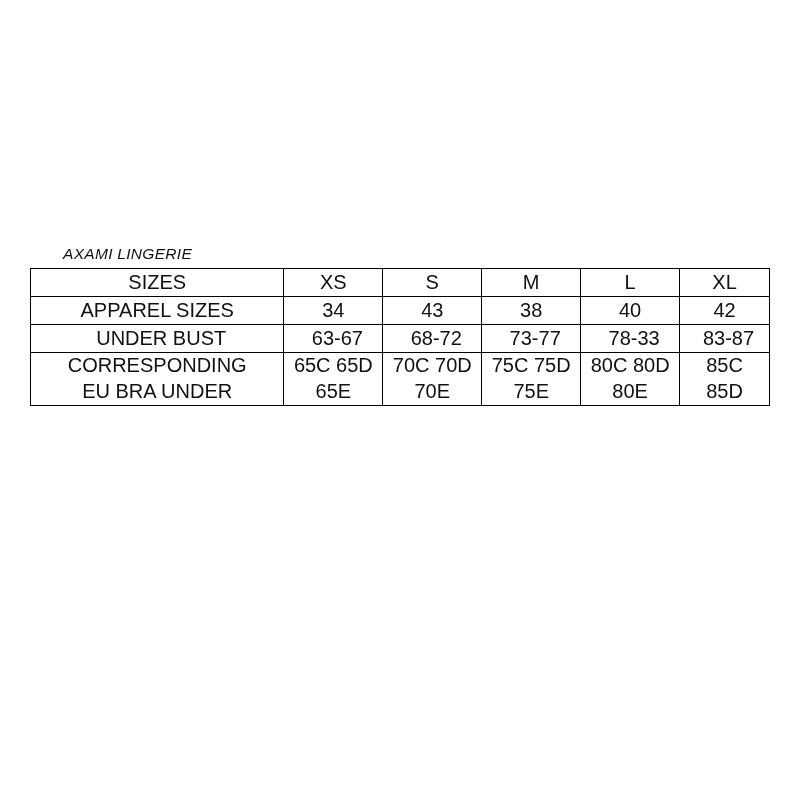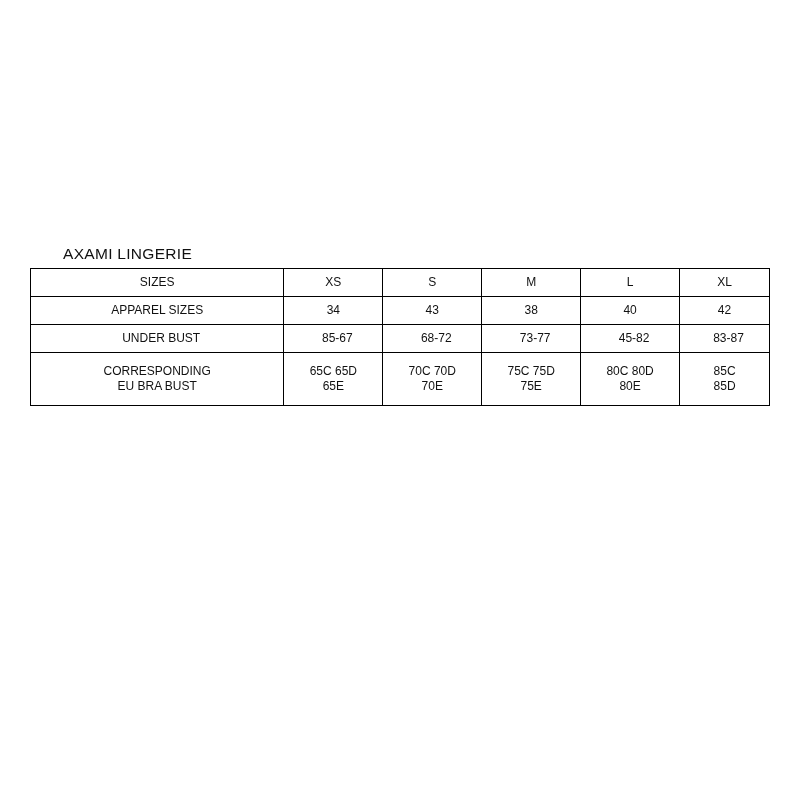--- a/index.html
+++ b/index.html
@@ -20,37 +20,38 @@
     height: 800px;
   }
   .title {
     position: absolute;
     left: 63px;
     top: 245px;
     font-size: 15.5px;
     letter-spacing: 0.3px;
     color: #111;
     white-space: nowrap;
+    font-style: italic;
   }
   .table-wrap {
     position: absolute;
     left: 30px;
     top: 268px;
     width: 740px;
   }
   table.size-chart {
     border-collapse: collapse;
     width: 740px;
     table-layout: fixed;
   }
   table.size-chart td {
     border: 1px solid #000000;
     text-align: center;
     vertical-align: middle;
-    font-size: 12px;
+    font-size: 20px;
     color: #111;
     padding: 0;
     line-height: 1.28;
   }
   td.label {
     width: 250px;
   }
   td.col {
     width: 97px;
   }
@@ -87,30 +88,30 @@
         <tr class="r-apparel">
           <td class="label">APPAREL SIZES</td>
           <td class="col">34</td>
           <td class="col">43</td>
           <td class="col">38</td>
           <td class="col">40</td>
           <td class="col-last">42</td>
         </tr>
         <tr class="r-underbust">
           <td class="label">UNDER BUST</td>
-          <td class="col">85-67</td>
+          <td class="col">63-67</td>
           <td class="col">68-72</td>
           <td class="col">73-77</td>
-          <td class="col">45-82</td>
+          <td class="col">78-33</td>
           <td class="col-last">83-87</td>
         </tr>
         <tr class="r-corr">
           <td class="label">
               <span class="two-line">CORRESPONDING</span>
-              <span class="two-line">EU  BRA  BUST</span>
+              <span class="two-line">EU  BRA  UNDER</span>
             </td>
           <td class="col">
               <span class="two-line">65C 65D</span>
               <span class="two-line">65E</span>
             </td>
           <td class="col">
               <span class="two-line">70C 70D</span>
               <span class="two-line">70E</span>
             </td>
           <td class="col">

